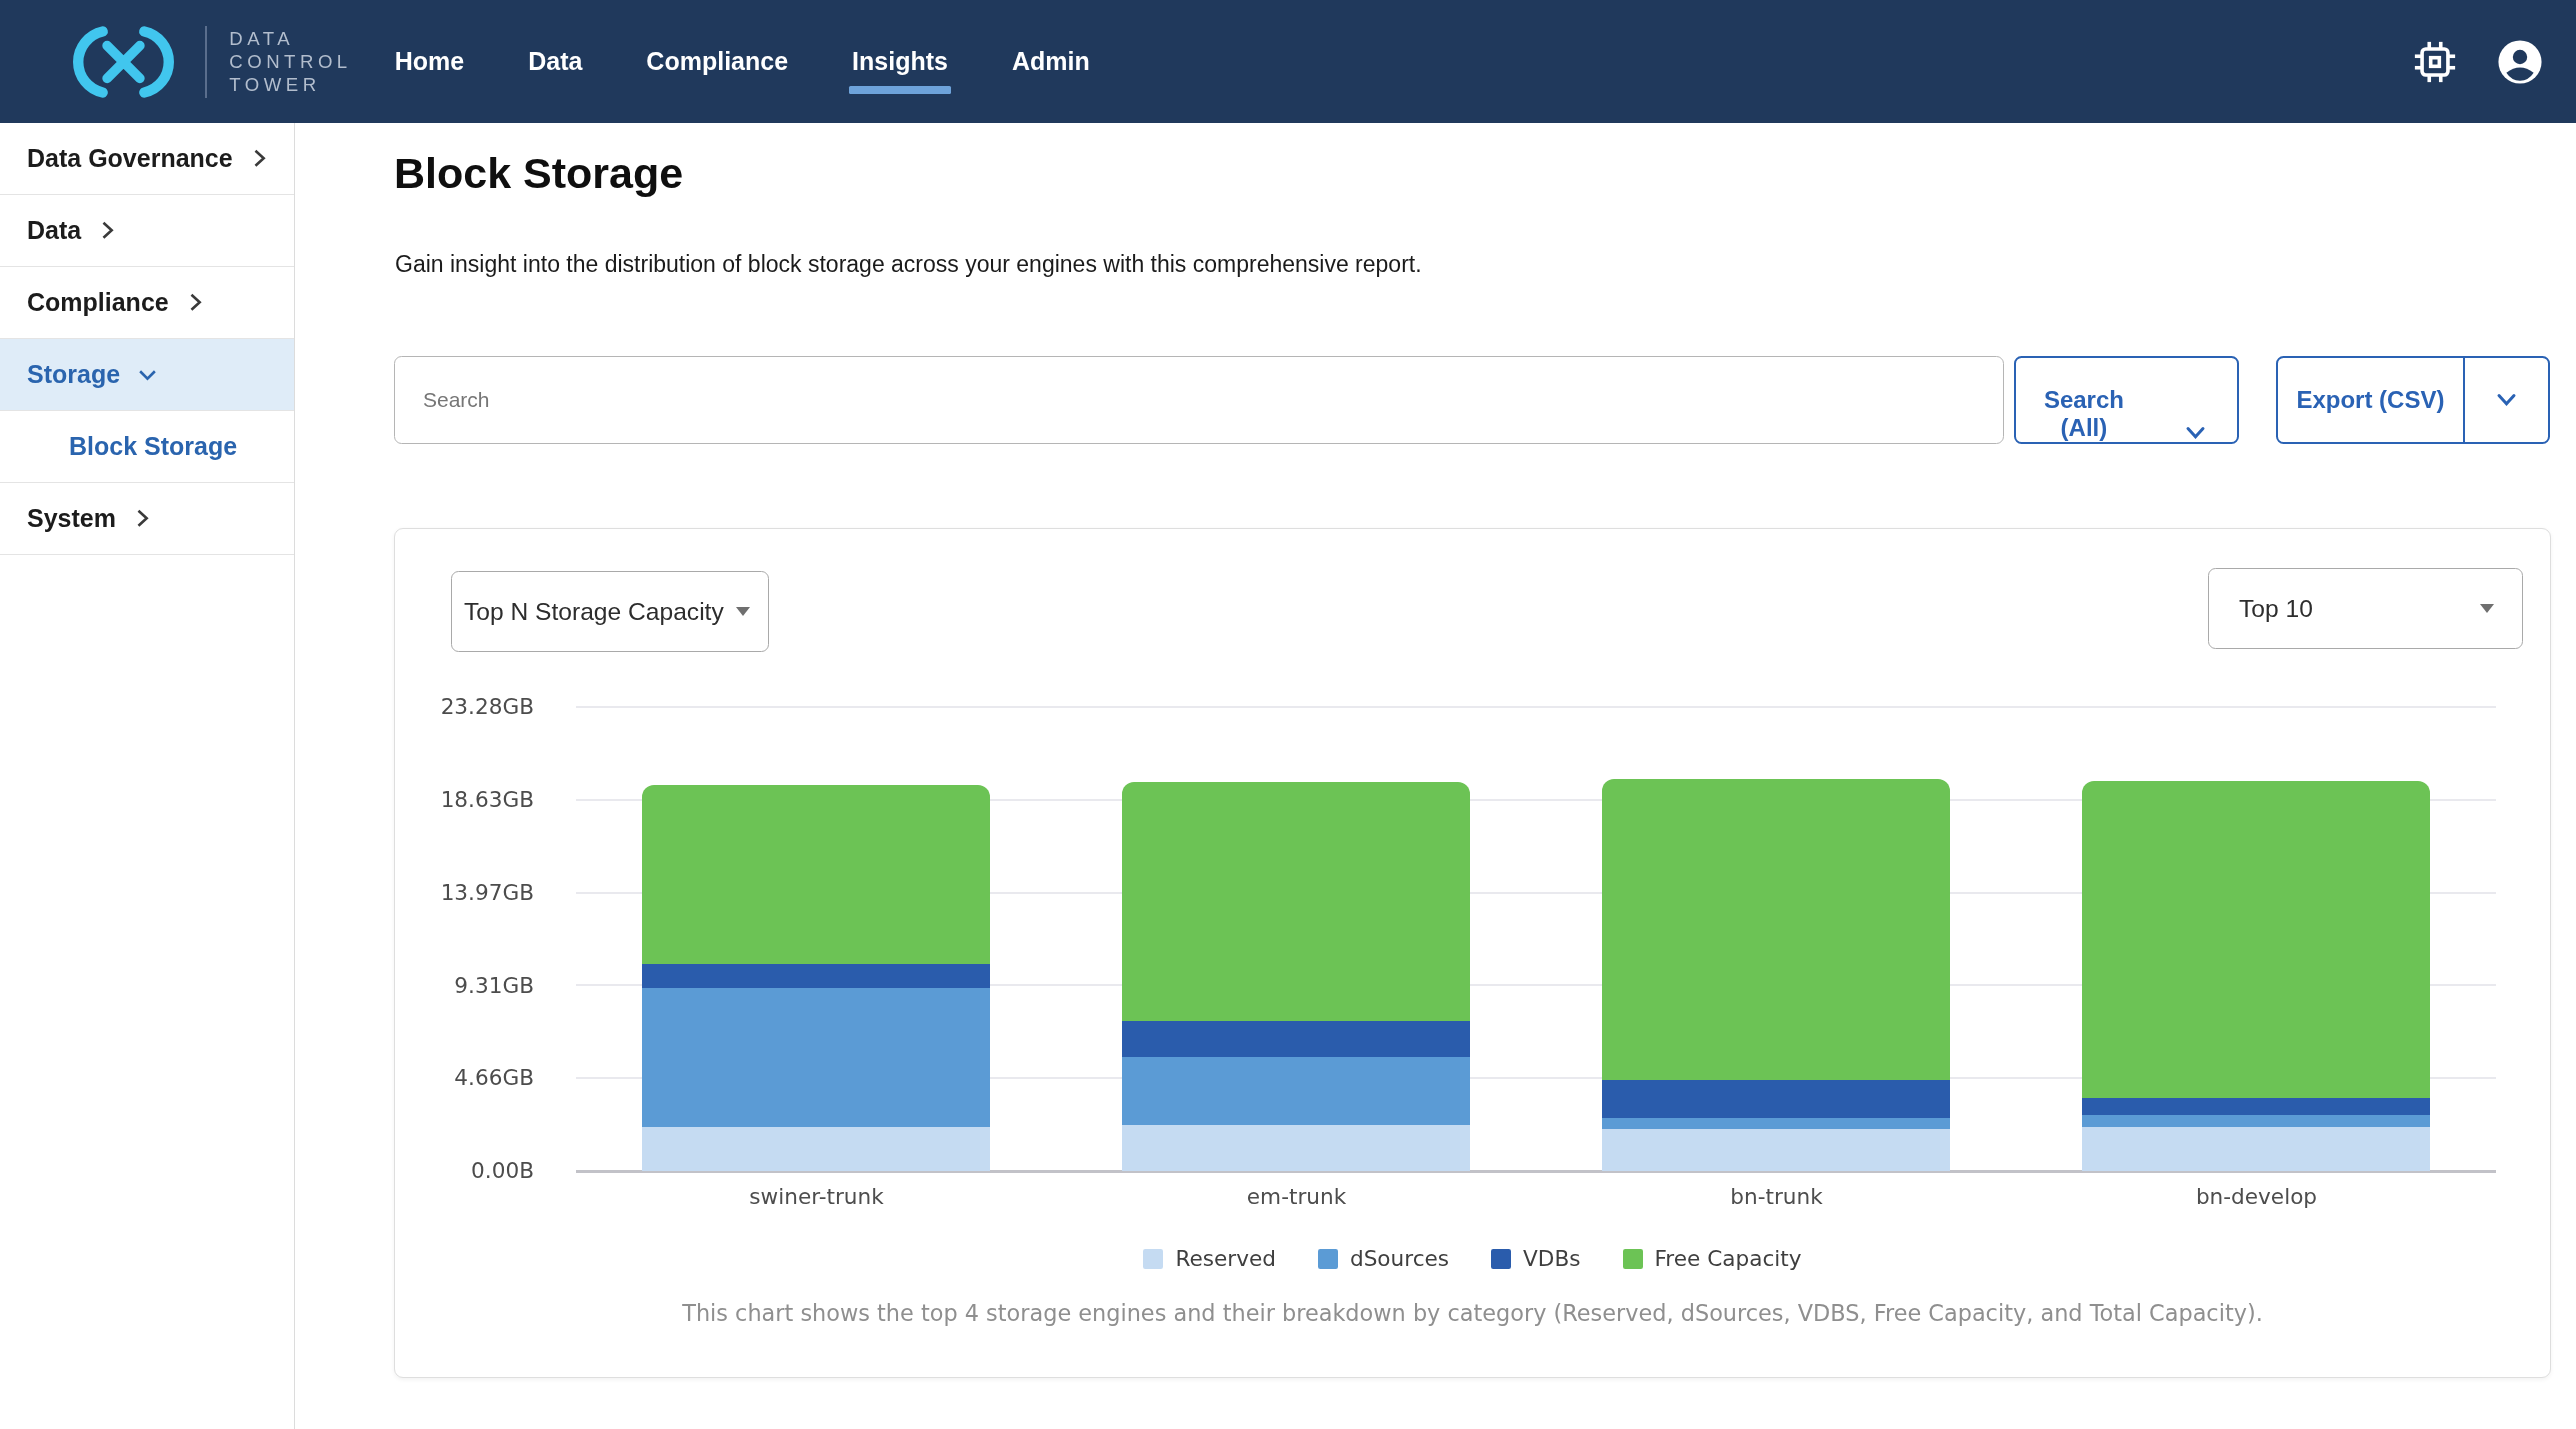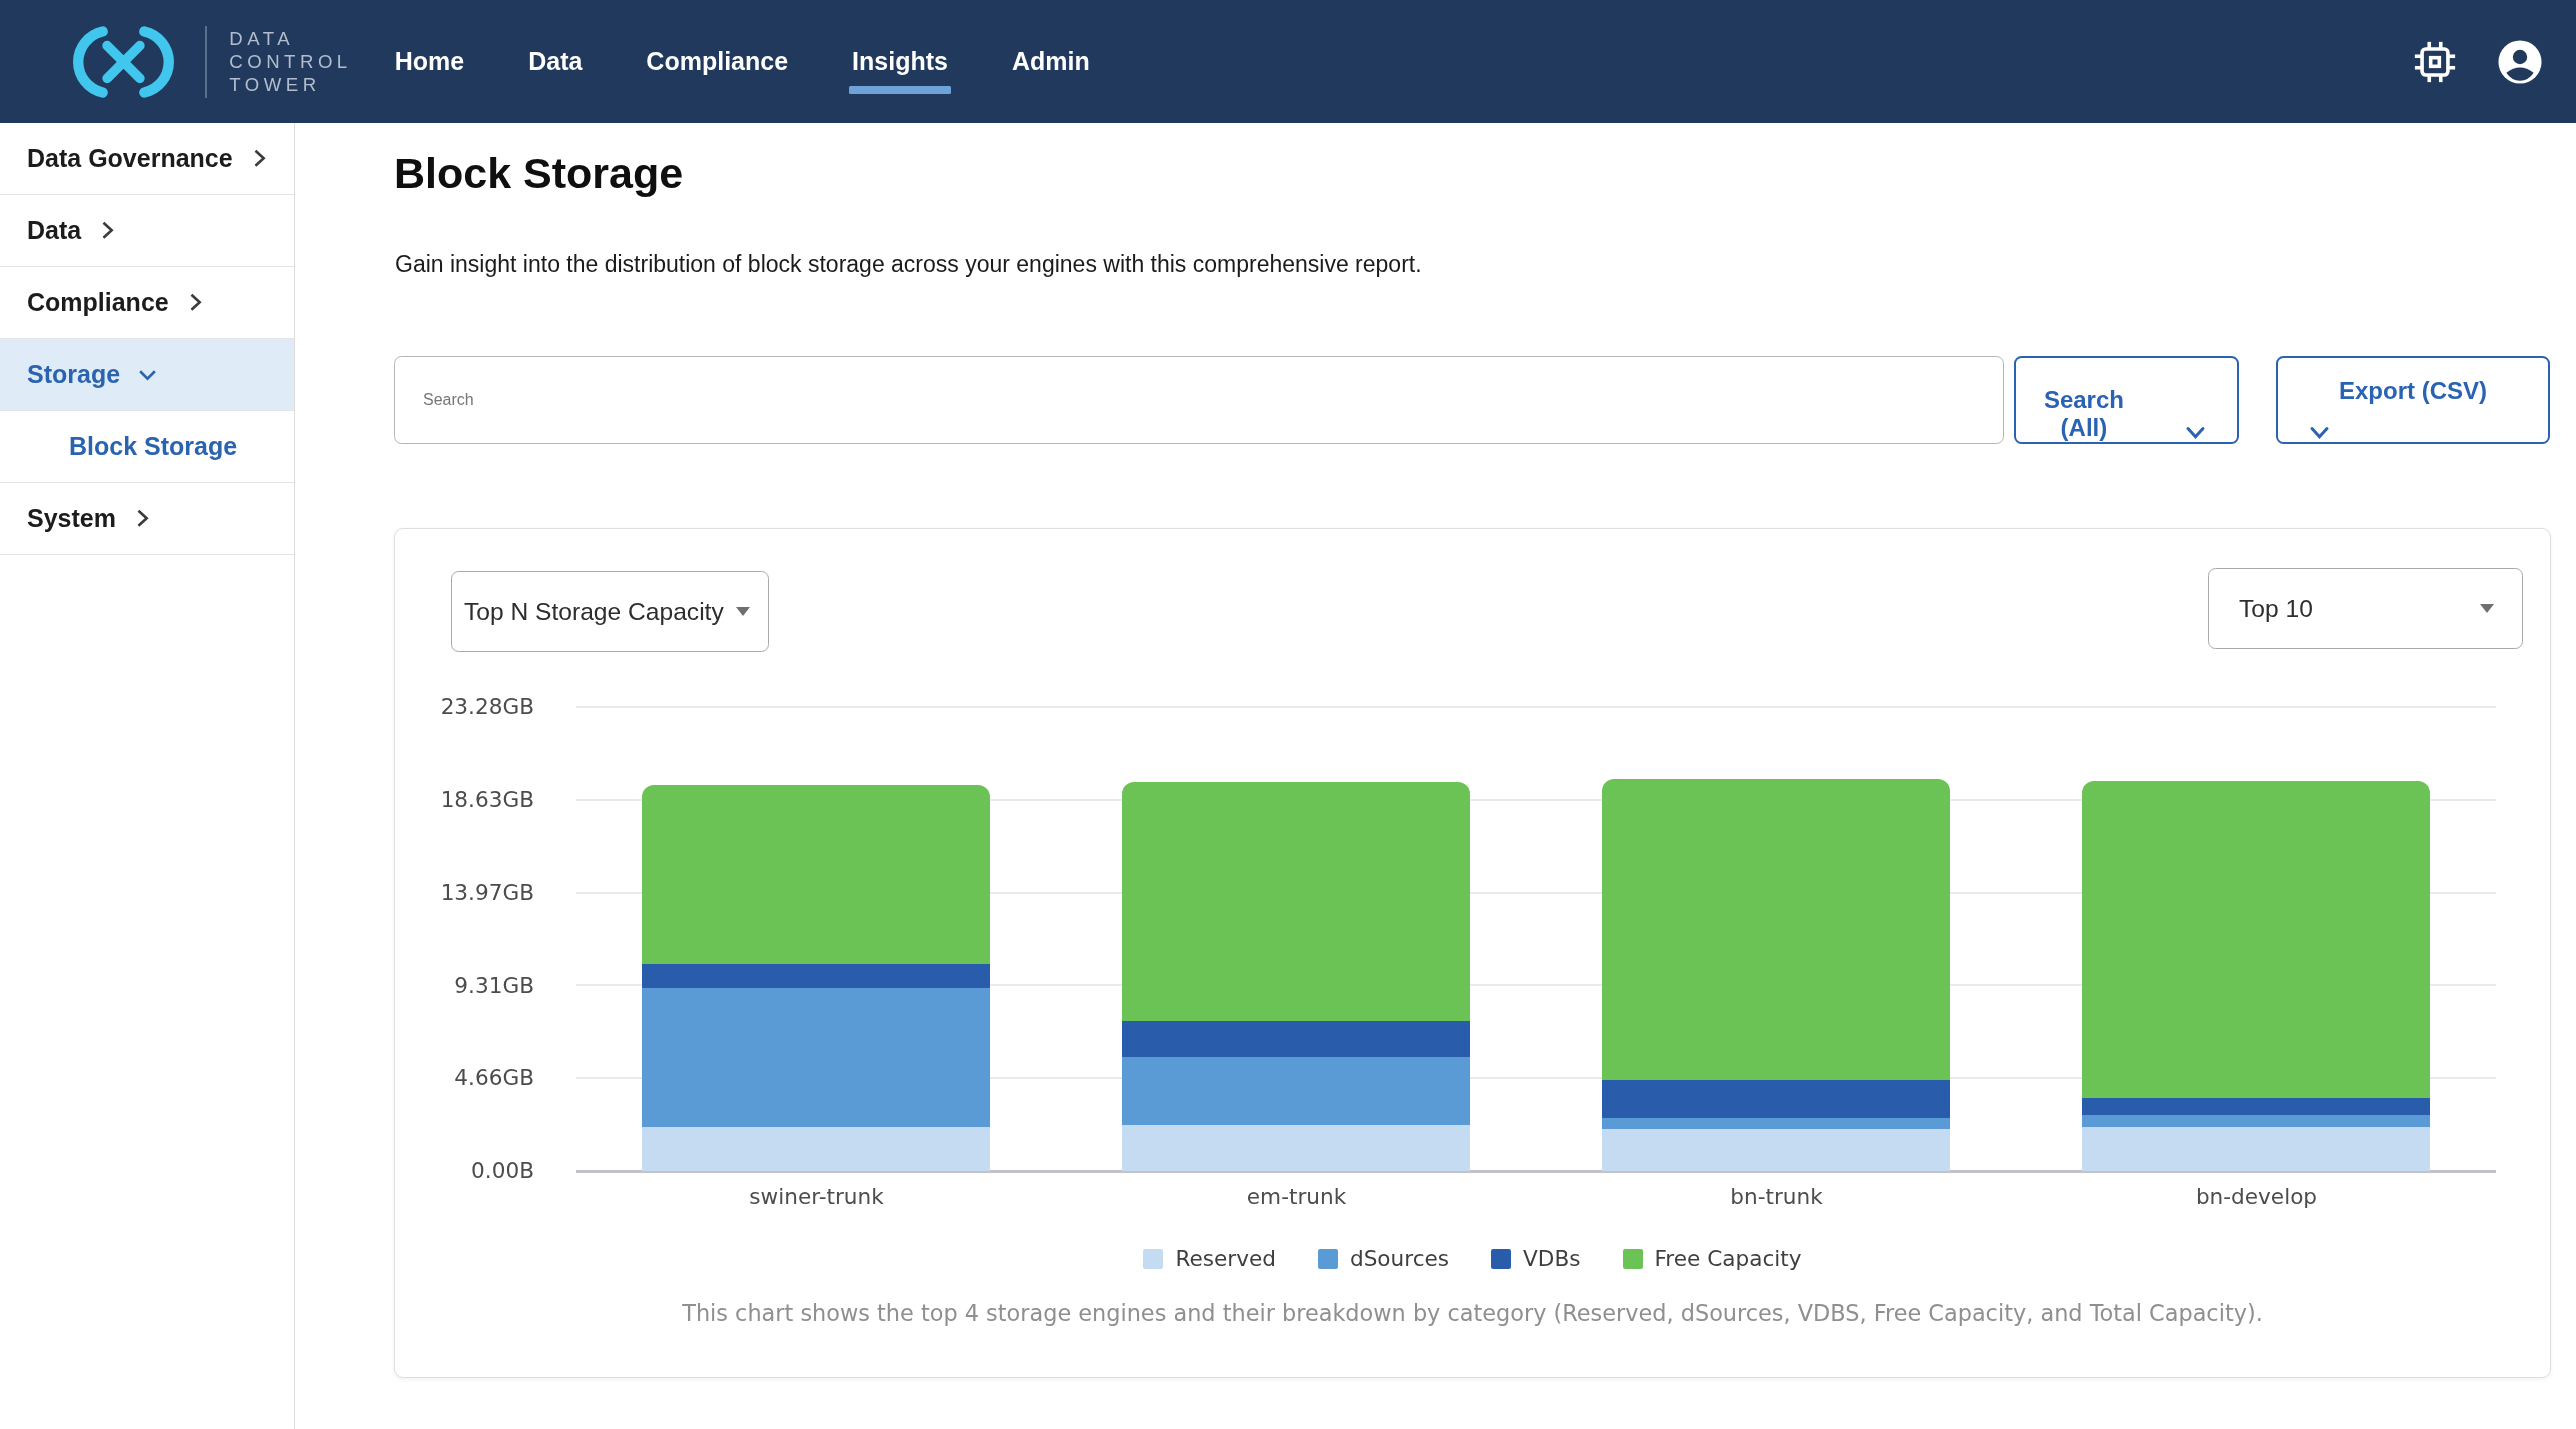--- a/index.html
+++ b/index.html
@@ -33,34 +33,34 @@
   .side-item.active { background:#dfecf8; color:#2a64ae; }
   .side-item.sub { padding-left:69px; color:#2a64ae; }
 
   
   .page-title { position:absolute; left:394px; top:149px; font-size:43px;
     font-weight:bold; color:#0f0f0f; }
   .page-desc { position:absolute; left:395px; top:251px; font-size:23px; color:#1b1b1b; }
 
   
   .search-input { position:absolute; left:394px; top:356px; width:1610px; height:88px;
-    border:1.5px solid #b5b5b5; border-radius:7.5px; font-size:16px; color:#333;
+    border:1.5px solid #b5b5b5; border-radius:7.5px; font-size:21px; color:#333;
     padding:0 28px; outline:none; font-family:inherit; background:#fff; }
   .search-input::placeholder { color:#767676; }
   .split-btn { position:absolute; top:356px; height:88px; border:2.2px solid #2a62b4;
     border-radius:7.5px; display:flex; align-items:stretch; background:#fff;
     color:#2a62b4; overflow:hidden; }
   .split-btn .main { flex:1; display:flex; align-items:center; justify-content:center;
     font-size:24px; font-weight:bold; text-align:center; line-height:28px;
     cursor:pointer; padding:0 13.4px; }
   .split-btn .divider { width:2.2px; background:#2a62b4; }
   .split-btn .caret-sec { width:83px; display:flex; align-items:center;
     justify-content:center; cursor:pointer; }
   .btn-search { left:2014px; width:225px;align-items:flex-end; }
-  .btn-export { left:2276px; width:274px;flex-direction:column; }
+  .btn-export { left:2276px; width:274px; }
 
   
   .card { position:absolute; left:394px; top:528px; width:2157px; height:850px;
     border:1.5px solid #dedede; border-radius:9px; background:#fff;
     box-shadow:0 1.5px 4.5px rgba(0,0,0,0.05); }
   .select-box { position:absolute; height:81px; border:1.5px solid #a9a9a9;
     border-radius:7.5px; display:flex; align-items:center; font-size:24.6px; color:#2d2d2d;
     background:#fff; cursor:pointer; }
   .select-metric { left:56px; top:42px; width:318px; padding-left:12px; }
   .select-topn { left:1813px; top:39px; width:315px; padding-left:30px; }

